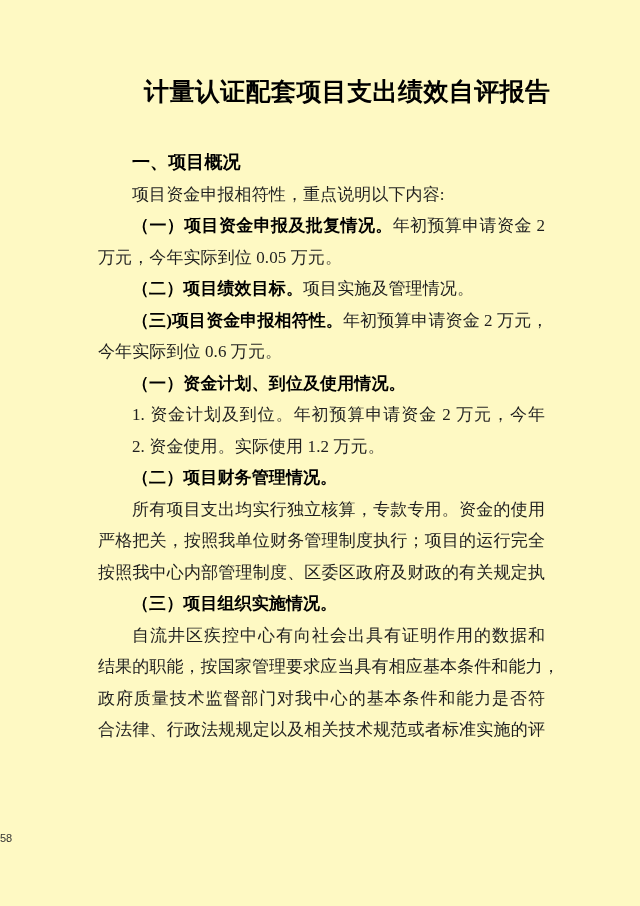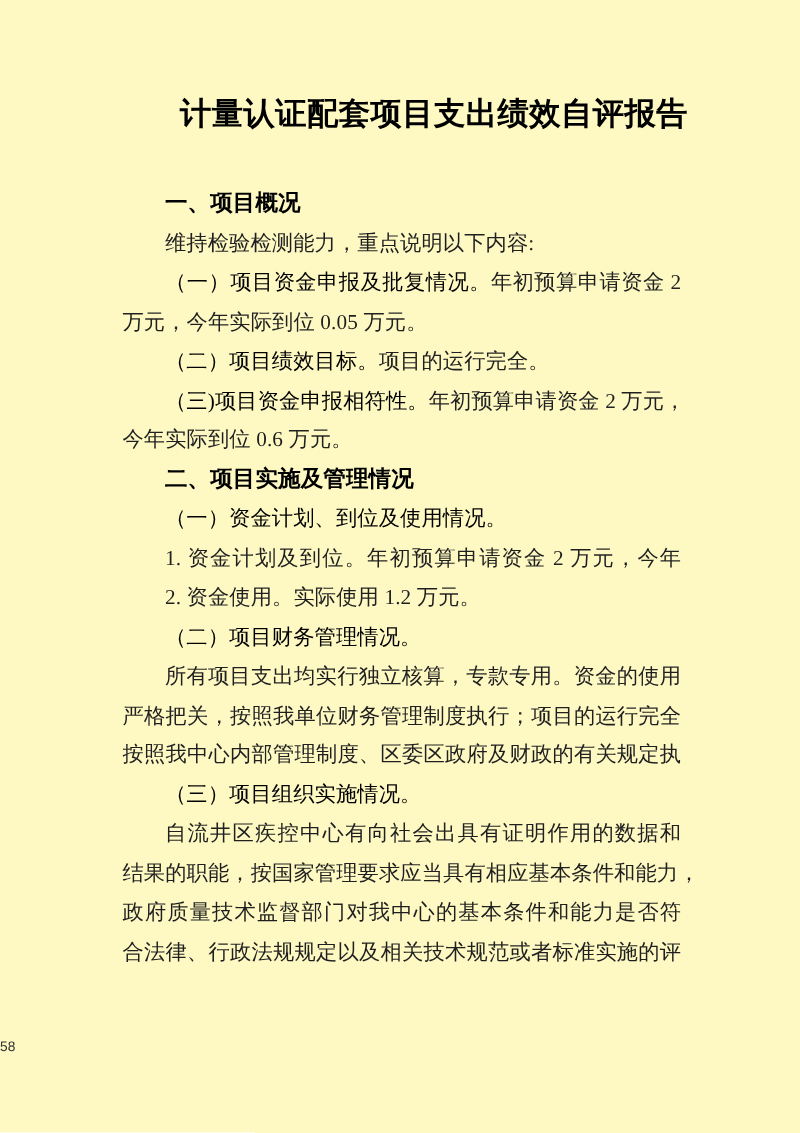--- a/index.html
+++ b/index.html
@@ -48,21 +48,21 @@
     text-align: justify;
     text-align-last: justify;
   }
   .h1 {
     font-family: Liberation Sans, sans-serif;
     font-weight: 700;
     font-size: 18px;
     color: #000000;
   }
   .lead {
-    font-weight: 400;
+    font-weight: 700;
     color: #000000;
   }
   .footer {
     position: absolute;
     left: 0;
     right: 0;
     top: 832px;
     font-family: "Liberation Sans", "DejaVu Sans", sans-serif;
     font-size: 11px;
     color: #333333;
@@ -73,33 +73,32 @@
 
 <div class="page">
   <div class="content">
 
     <div class="doc-title">计量认证配套项目支出绩效自评报告</div>
 
     <div class="lines">
 
       <div class="line h1 indent">一、项目概况</div>
 
-      <div class="line indent">维持检验检测能力，重点说明以下内容:</div>
+      <div class="line indent">项目资金申报相符性，重点说明以下内容:</div>
 
       <div class="line indent j"><span class="lead">（一）项目资金申报及批复情况。</span><span>年初预算申请资金 2</span></div>
 
       <div class="line">万元，今年实际到位 0.05 万元。</div>
 
-      <div class="line indent"><span class="lead">（二）项目绩效目标。</span><span>项目的运行完全。</span></div>
+      <div class="line indent"><span class="lead">（二）项目绩效目标。</span><span>项目实施及管理情况。</span></div>
 
       <div class="line indent j"><span class="lead">（三)项目资金申报相符性。</span><span>年初预算申请资金 2 万元，</span></div>
 
       <div class="line">今年实际到位 0.6 万元。</div>
 
-      <div class="line h1 indent">二、项目实施及管理情况</div>
 
       <div class="line indent"><span class="lead">（一）资金计划、到位及使用情况。</span></div>
 
       <div class="line indent j">1. 资金计划及到位。年初预算申请资金 2 万元，今年</div>
 
 
       <div class="line indent">2. 资金使用。实际使用 1.2 万元。</div>
 
       <div class="line indent"><span class="lead">（二）项目财务管理情况。</span></div>
 

